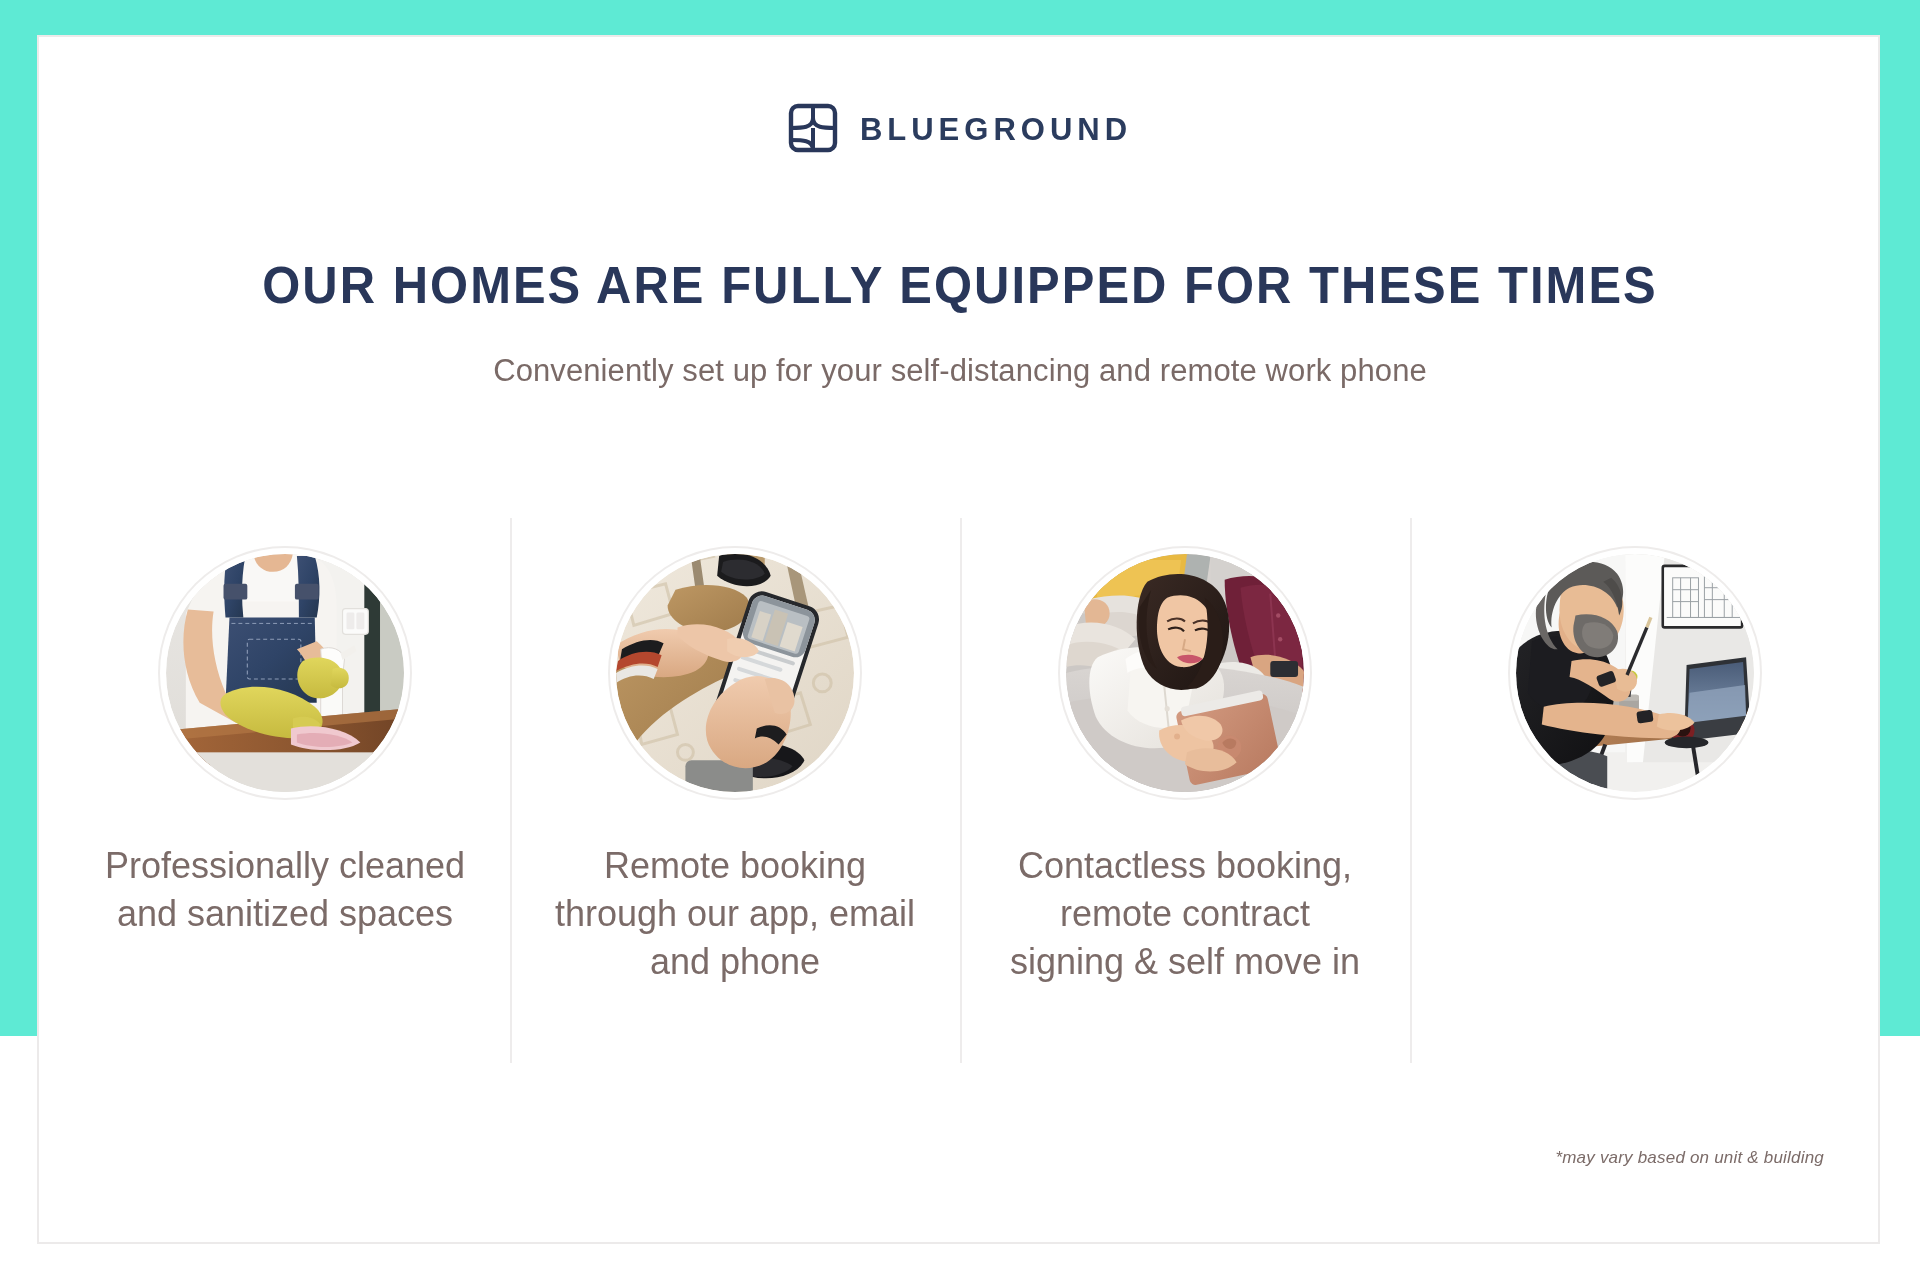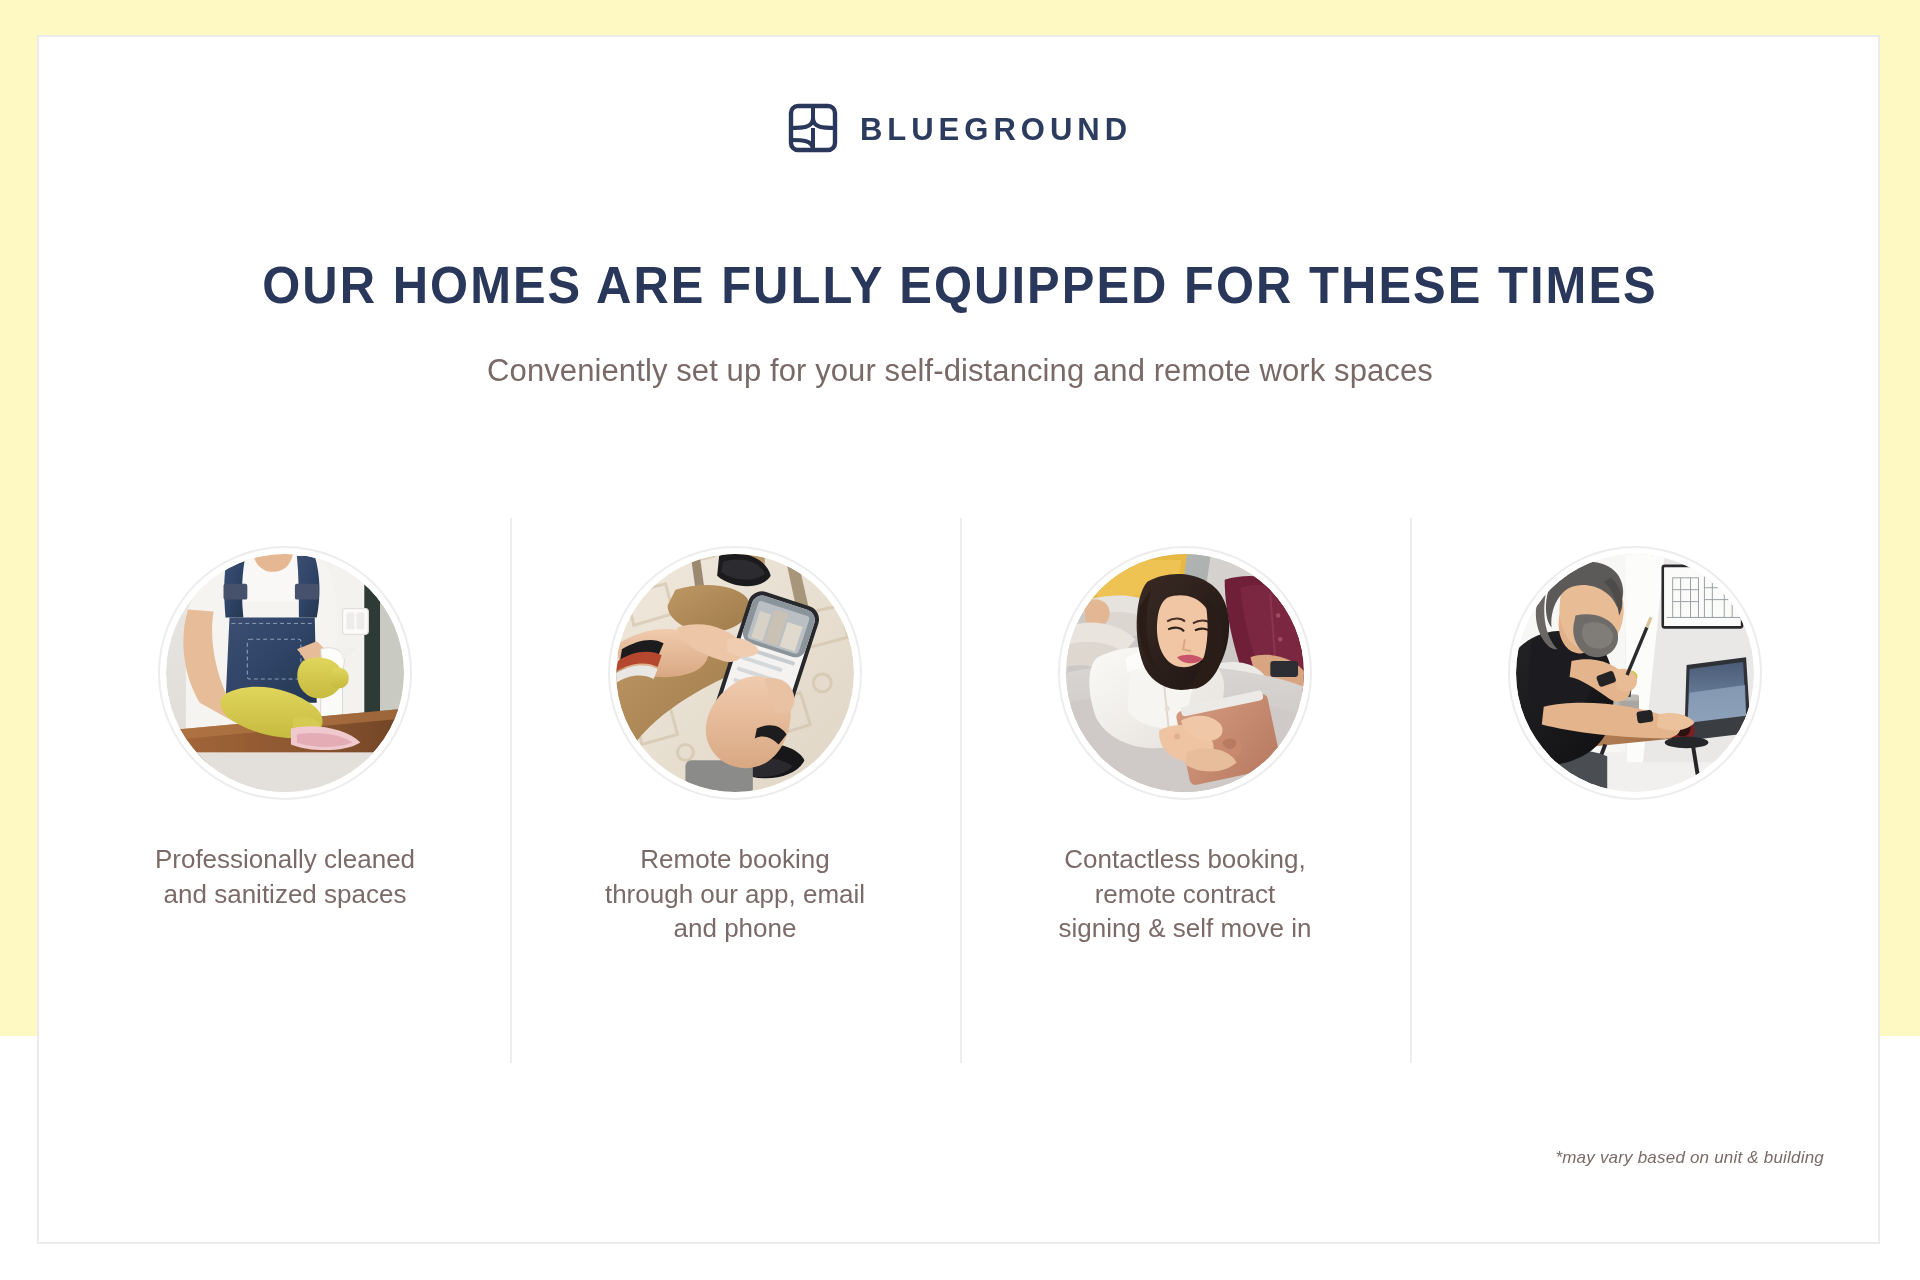--- a/index.html
+++ b/index.html
@@ -9,21 +9,21 @@
     height: 1280px;
     background: #ffffff;
     font-family: "Liberation Sans", sans-serif;
     overflow: hidden;
   }
 
   #page {
     position: relative;
     width: 1920px;
     height: 1036px;
-    background: #fef9c3;
+    background: #5eead4;
     padding-left: 8px;
   }
 
   
   .frame {
     position: absolute;
     left: 37px;
     top: 35px;
     width: 1843px;
     height: 1209px;
@@ -126,21 +126,21 @@
     border-radius: 50%;
     overflow: hidden;
     display: block;
   }
   .circle-img svg { display: block; width: 100%; height: 100%; }
 
   .caption {
     margin-top: 44px;
     text-align: center;
     font-family: "Liberation Sans", sans-serif;
-    font-size: 26px;
+    font-size: 36px;
     line-height: 1.33;
     color: #7b6b68;
     font-weight: 400;
     white-space: pre-line;
   }
 
   
   .footnote {
     position: absolute;
     right: 96px;
@@ -167,21 +167,21 @@
         <path d="M25 15 C25 25, 36 25, 47 25" fill="none" stroke="#29375a" stroke-width="4.0"></path>
         <path d="M3 37 C14 37, 25 37, 25 47" fill="none" stroke="#29375a" stroke-width="4.0"></path>
         <path d="M25 25 L25 47" fill="none" stroke="#29375a" stroke-width="4.0"></path>
       </svg>
     </span>
     <span class="logo-word">BLUEGROUND</span>
   </div>
 
   <div class="headline">OUR HOMES ARE FULLY EQUIPPED FOR THESE TIMES</div>
 
-  <div class="subtitle">Conveniently set up for your self-distancing and remote work spaces</div>
+  <div class="subtitle">Conveniently set up for your self-distancing and remote work phone</div>
 
   <div class="columns">
 
     <div class="col">
       <div class="circle-wrap">
         <div class="circle-img">
           <svg viewBox="0 0 240 240" xmlns="http://www.w3.org/2000/svg">
             <defs>
               <clipPath id="c1">
                   <circle cx="120" cy="120" r="120"></circle>

